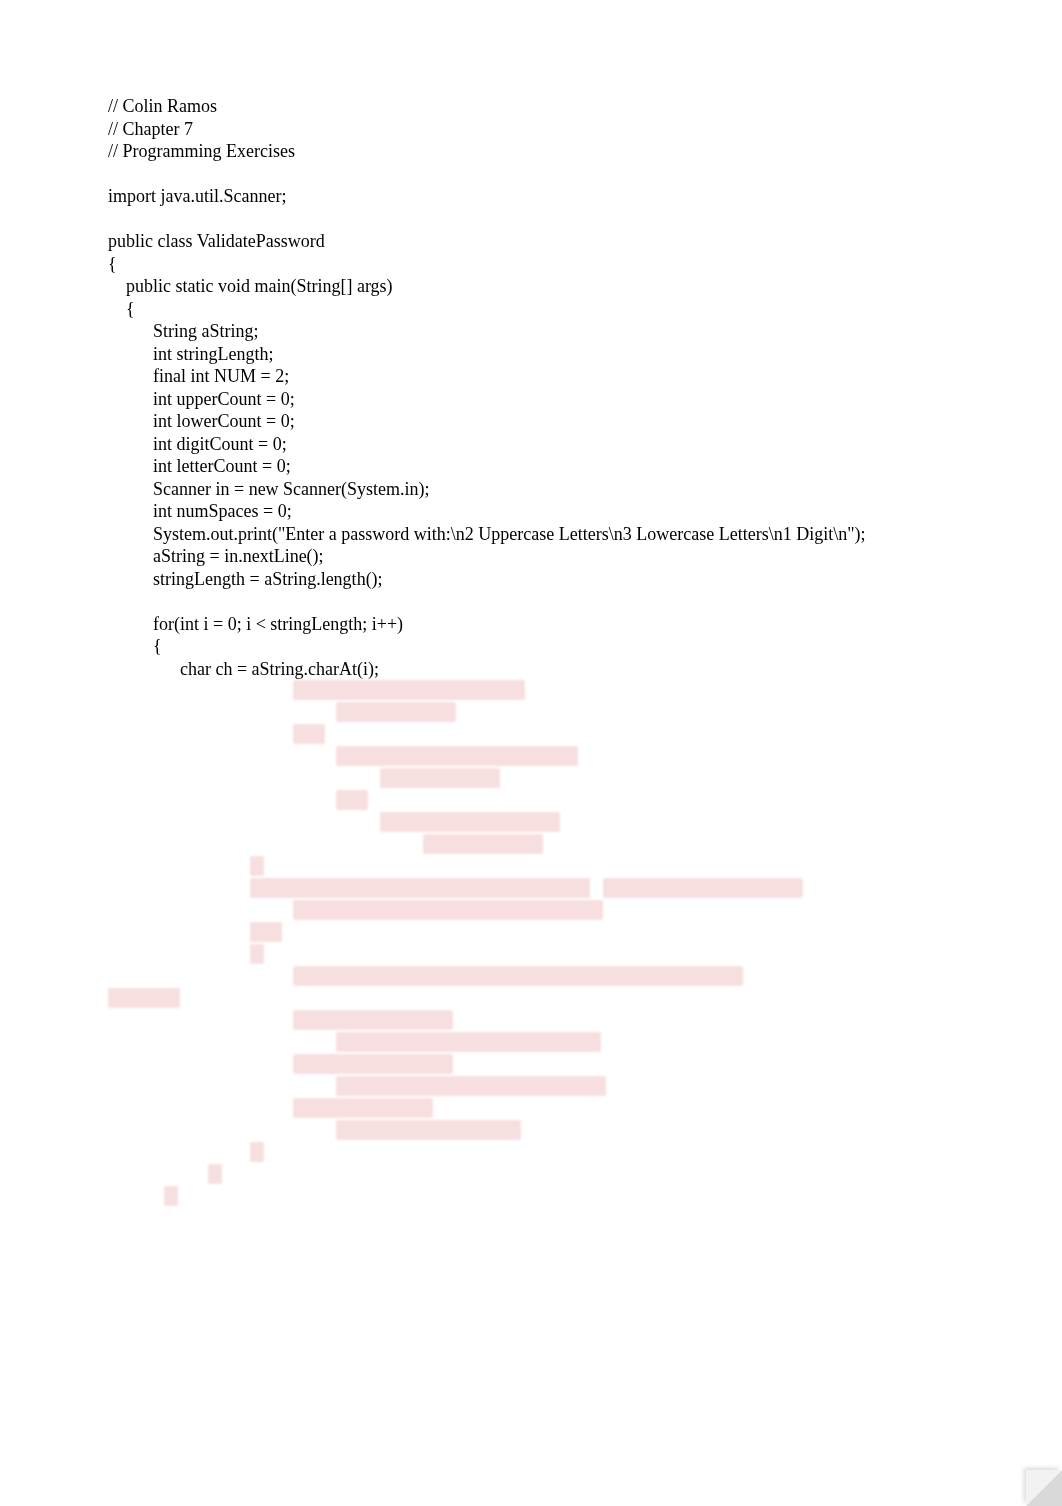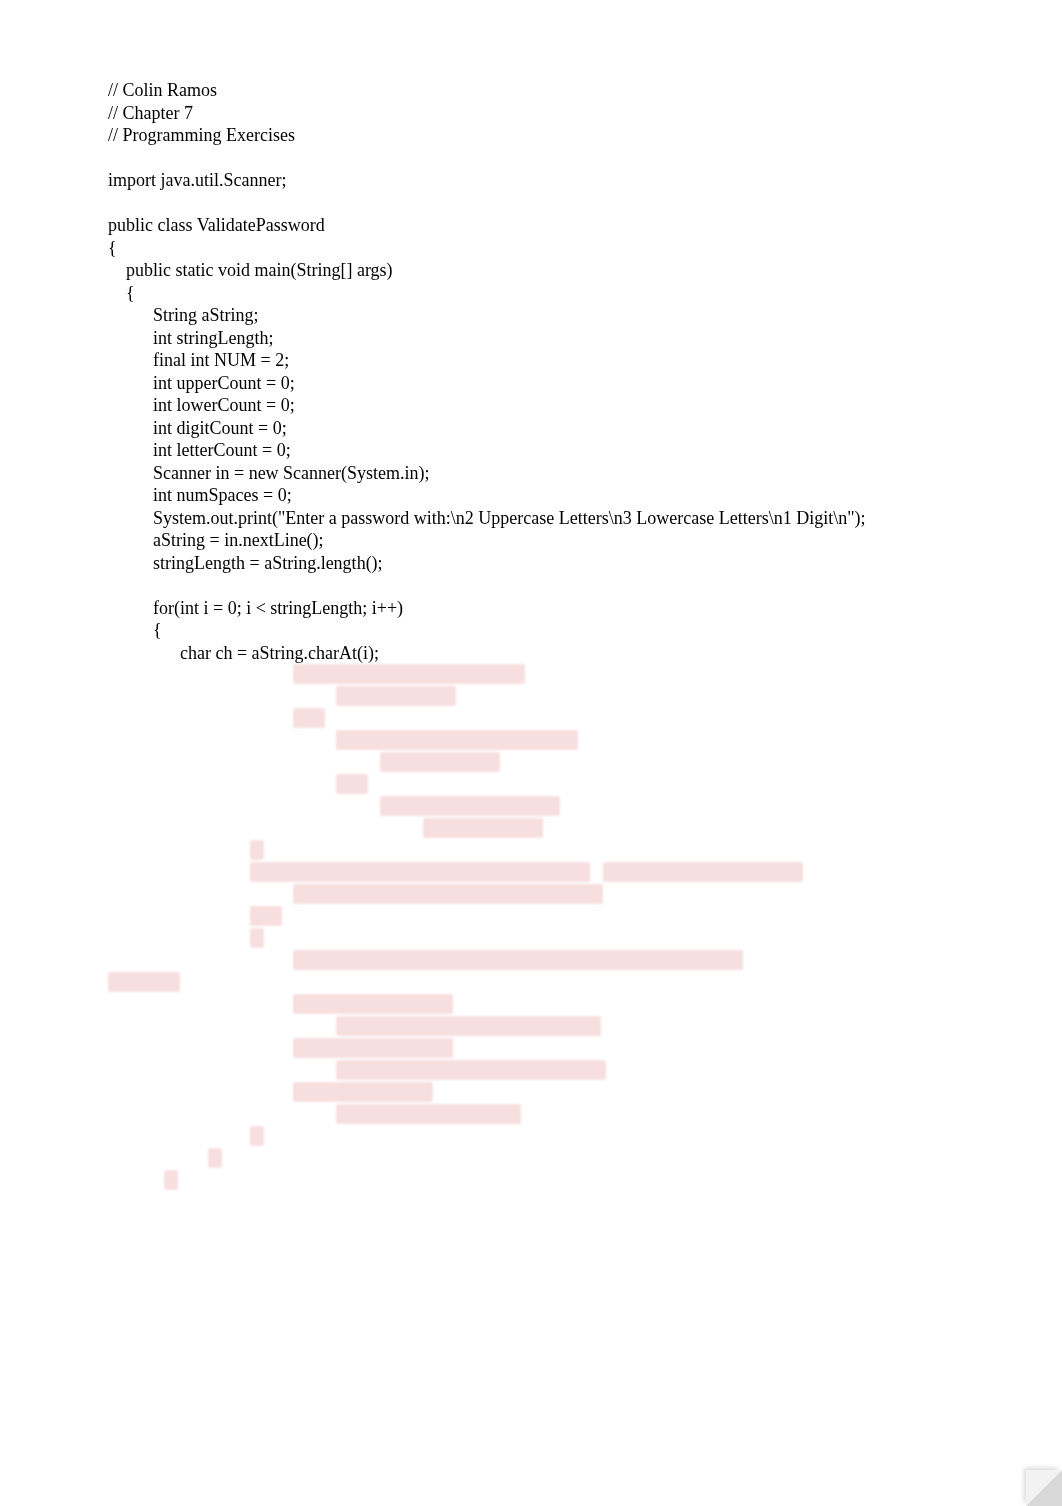--- a/index.html
+++ b/index.html
@@ -15,21 +15,21 @@
   position: relative;
   font-family: "Times New Roman", Times, serif;
   font-size: 18px;
   line-height: 1.25;
   color: #000000;
   box-sizing: border-box;
 }
 .content {
   position: absolute;
   left: 108px;
-  top: 79px;
+  top: 95px;
   right: 108px;
 }
 pre.code {
   margin: 0;
   font-family: "Times New Roman", Times, serif;
   font-size: 18px;
   line-height: 1.25;
   white-space: pre-wrap;
   word-wrap: break-word;
 }

